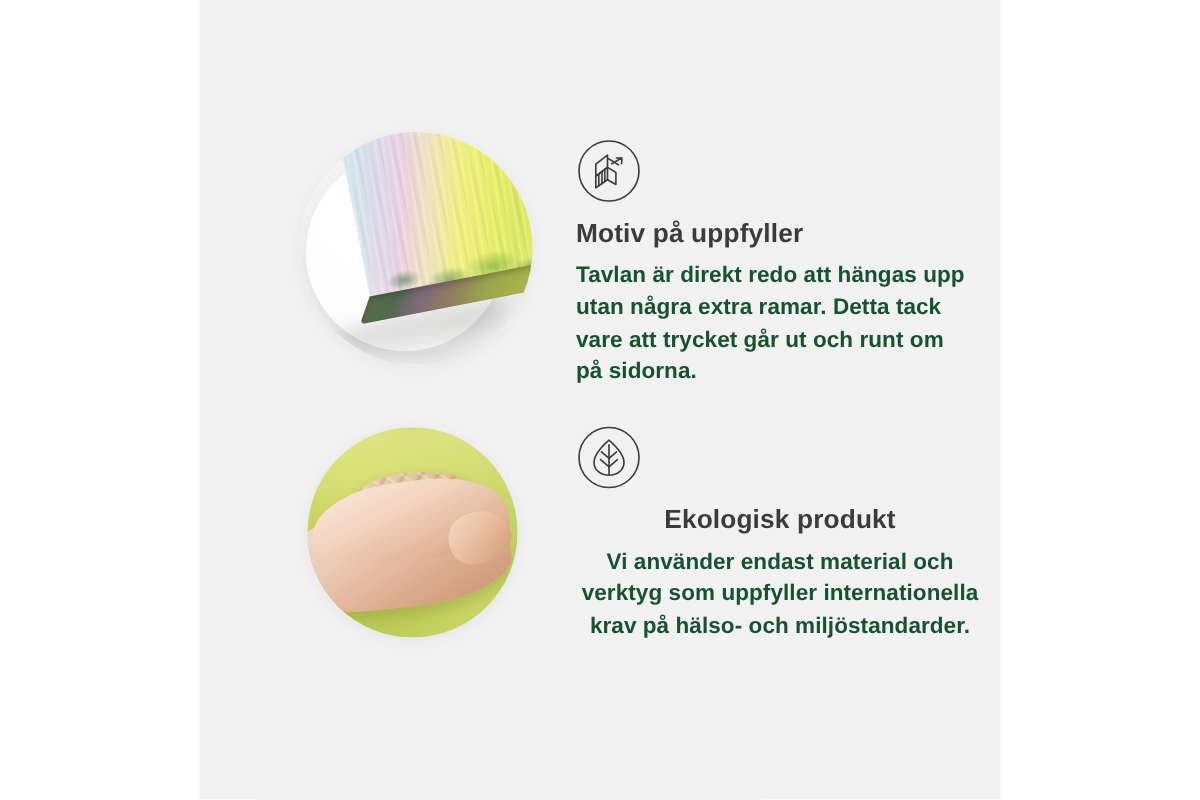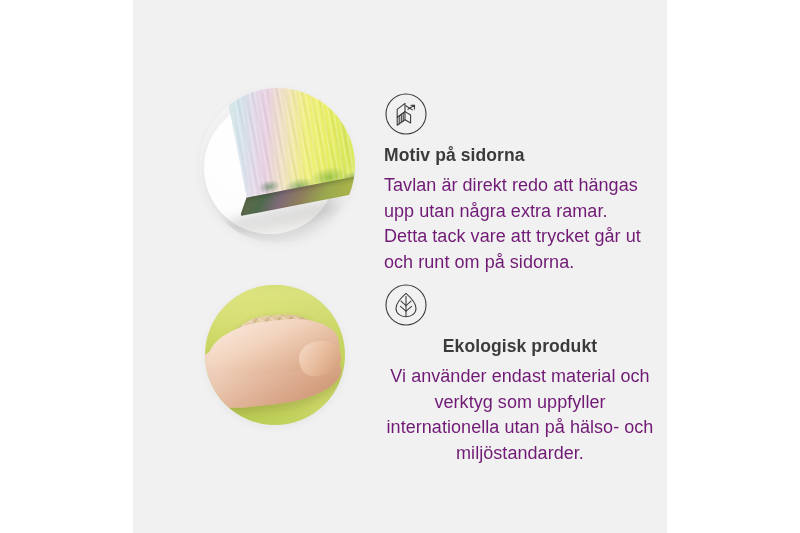--- a/index.html
+++ b/index.html
@@ -264,23 +264,23 @@
   .feature-title {
     margin: 9px 0 0 0;
     font-size: 17.5px;
     font-weight: 600;
     color: #3b3b3b;
     letter-spacing: 0.1px;
     line-height: 1.2;
   }
   .feature-body {
     margin: 7px 0 0 0;
-    font-size: 18px;
-    font-weight: 400;
-    color: #701a75;
+    font-size: 15px;
+    font-weight: 700;
+    color: #14532d;
     line-height: 1.42;
     letter-spacing: 0.05px;
   }
 </style>
 </head>
 <body>
 
 <div id="page">
 
   <div id="content-panel">
@@ -304,21 +304,21 @@
             <path d="M13.2 25.4 L13.2 17.4 L21.0 11.4 L21.0 19.6 Z"></path>
             <path d="M13.2 25.4 L21.0 19.6 L21.0 27.8 L13.2 33.2 Z"></path>
             <path d="M15.2 23.9 L15.2 31.8"></path>
             <path d="M17.3 22.4 L17.3 30.3"></path>
             <path d="M19.2 21.0 L19.2 29.0"></path>
             <path d="M21.0 19.6 L26.6 23.0 L26.6 31.0 L21.0 27.8"></path>
             <path d="M21.8 13.8 L28.4 17.9"></path>
             <path d="M23.9 17.2 L30.6 13.2 M30.6 13.2 L30.4 17.1 M30.6 13.2 L26.9 13.3"></path>
           </g>
         </svg>
-        <h3 class="feature-title">Motiv på sidorna</h3>
+        <h3 class="feature-title">Motiv på uppfyller</h3>
         <p class="feature-body">Tavlan är direkt redo att hängas upp utan några extra ramar. Detta tack vare att trycket går ut och runt om på sidorna.</p>
       </div>
     </div>
 
     <div class="feature-block" id="feature-block-2">
 
       <div class="media-circle" id="media-eco">
         <div class="blur-top"></div>
         <div class="hand-lower"></div>
         <div class="chips"></div>
@@ -332,18 +332,18 @@
           <g fill="none" stroke="#3d3d3d" stroke-width="1.1" stroke-linecap="round" stroke-linejoin="round">
             <path d="M22 10.4 C28.4 16.0 32.0 20.6 32.0 25.4 C32.0 30.3 27.6 33.8 22 33.8 C16.4 33.8 12.0 30.3 12.0 25.4 C12.0 20.6 15.6 16.0 22 10.4 Z"></path>
             <path d="M22 13.6 L22 33.4"></path>
             <path d="M22 22.6 L17.0 18.2"></path>
             <path d="M22 22.6 L27.0 18.2"></path>
             <path d="M22 28.2 L16.4 23.4"></path>
             <path d="M22 28.2 L27.6 23.4"></path>
           </g>
         </svg>
         <h3 class="feature-title">Ekologisk produkt</h3>
-        <p class="feature-body">Vi använder endast material och verktyg som uppfyller internationella utan på hälso- och miljöstandarder.</p>
+        <p class="feature-body">Vi använder endast material och verktyg som uppfyller internationella krav på hälso- och miljöstandarder.</p>
       </div>
     </div>
 
   </div>
 </div>
 
 </body></html>

